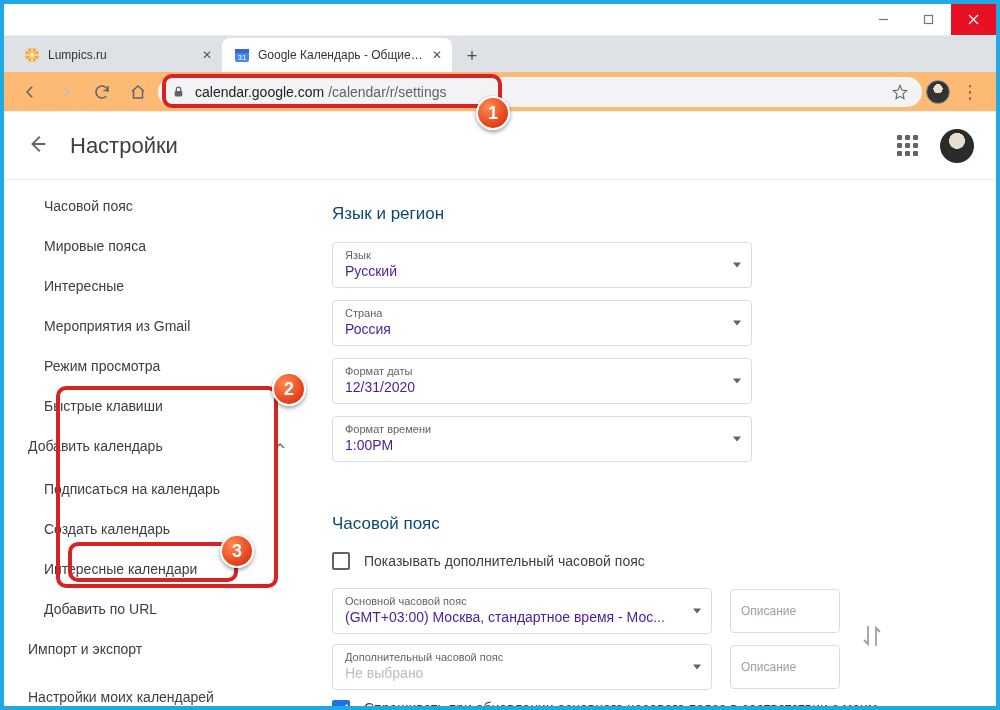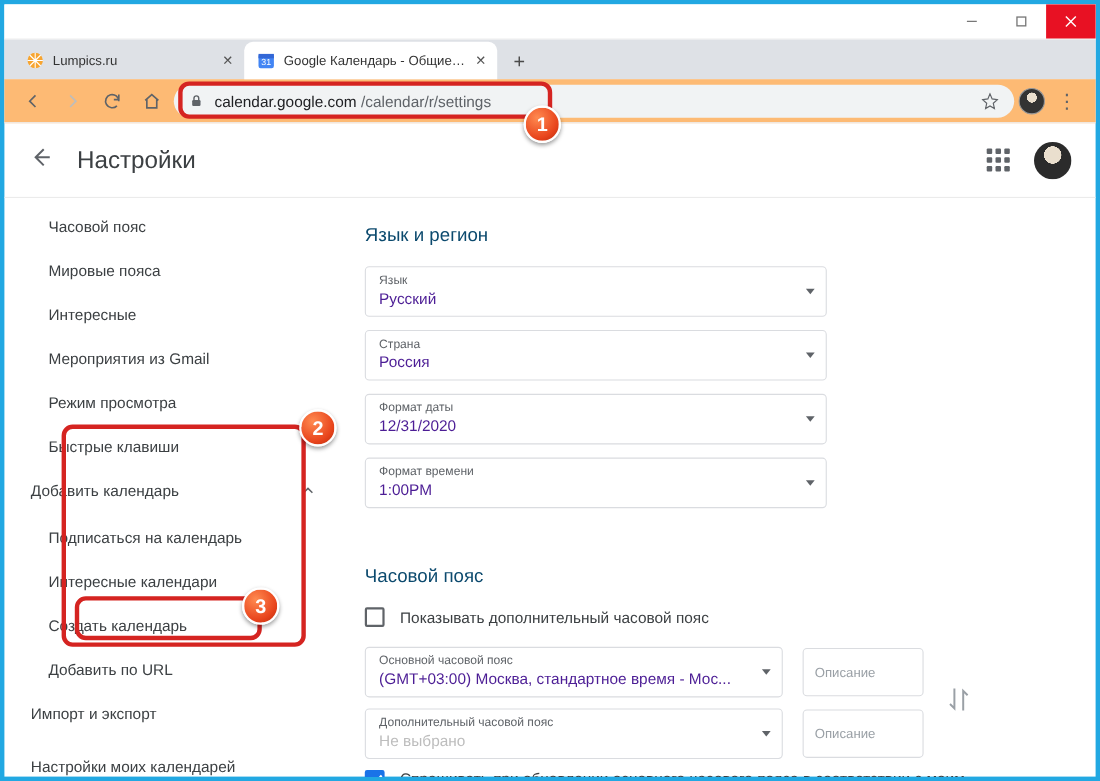--- a/index.html
+++ b/index.html
@@ -182,22 +182,22 @@
       <div class="item">Режим просмотра</div>
       <div class="item">Быстрые клавиши</div>
 
       <div class="section-head">
         <span>Добавить календарь</span>
         <span class="chev"><svg viewBox="0 0 24 24">
               <path d="M6 15l6-6 6 6"></path>
             </svg></span>
       </div>
       <div class="item">Подписаться на календарь</div>
+      <div class="item">Создать календарь</div>
       <div class="item">Интересные календари</div>
-      <div class="item">Создать календарь</div>
       <div class="item">Добавить по URL</div>
 
       <div class="section-head">
         <span>Импорт и экспорт</span>
       </div>
 
       <div class="my-cals-head">Настройки моих календарей</div>
 
     </div>
 

